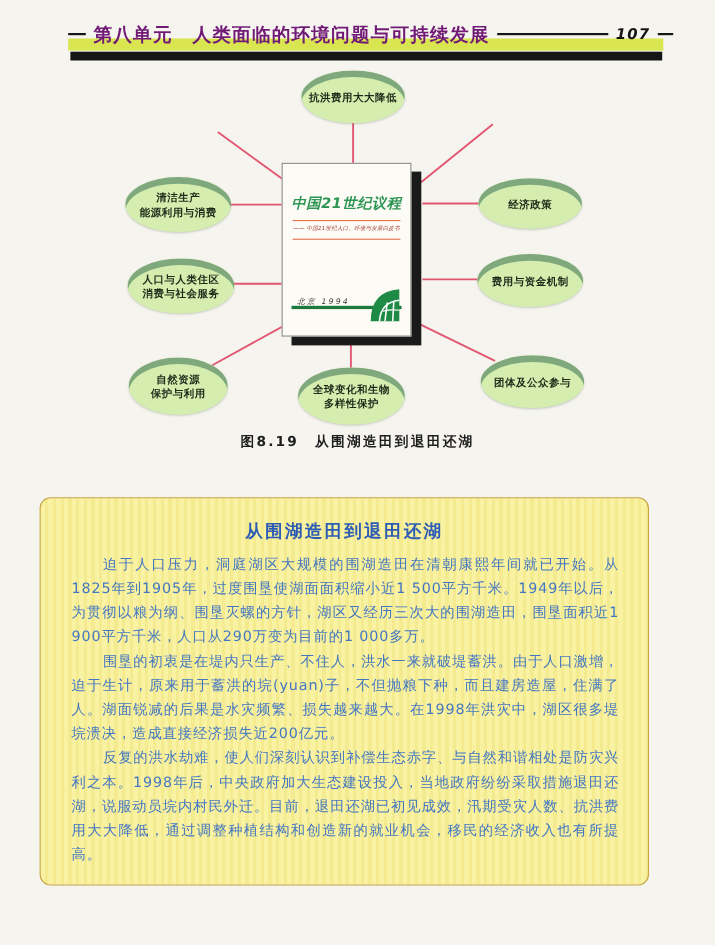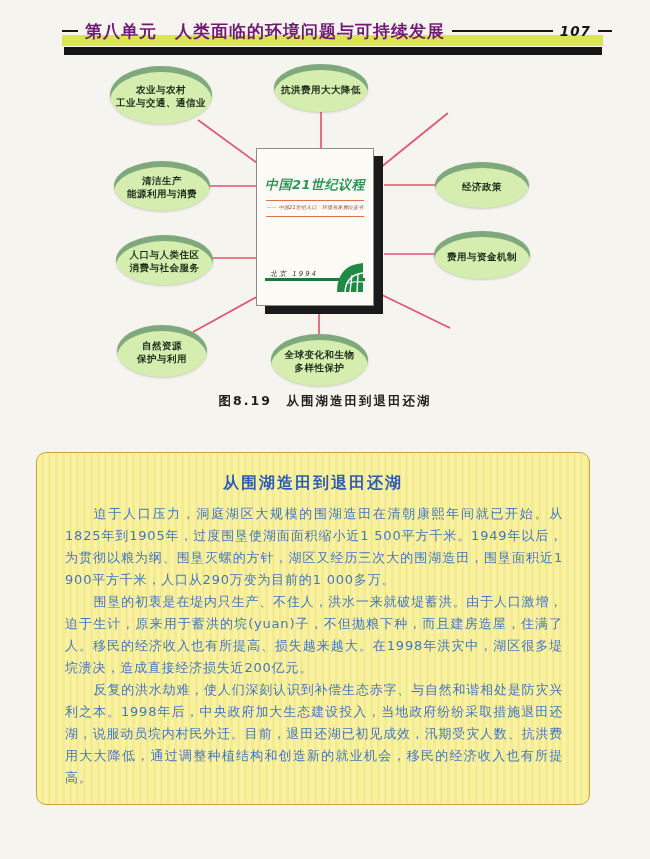--- a/index.html
+++ b/index.html
@@ -98,24 +98,20 @@
         <line x1="206" y1="130" x2="260" y2="130"></line>
         <line x1="438" y1="129" x2="384" y2="129"></line>
         <line x1="208" y1="202" x2="260" y2="202"></line>
         <line x1="436" y1="198" x2="384" y2="198"></line>
         <line x1="193" y1="276" x2="262" y2="238"></line>
         <line x1="319" y1="282" x2="319" y2="254"></line>
         <line x1="450" y1="272" x2="380" y2="238"></line>
       </g>
     </svg>
 
-    <div class="node" style="left:110px; top:10px;  width:102px; height:58px;">
-        <span>农业与农村
-工业与交通、通信业</span>
-      </div>
     <div class="node" style="left:114px; top:105px; width:96px;  height:50px;">
         <span>清洁生产
 能源利用与消费</span>
       </div>
     <div class="node" style="left:116px; top:179px; width:97px;  height:50px;">
         <span>人口与人类住区
 消费与社会服务</span>
       </div>
     <div class="node" style="left:117px; top:269px; width:90px;  height:52px;">
         <span>自然资源
@@ -126,20 +122,23 @@
       </div>
     <div class="node" style="left:271px; top:278px; width:97px;  height:52px;">
         <span>全球变化和生物
 多样性保护</span>
       </div>
     <div class="node" style="left:435px; top:106px; width:94px;  height:46px;">
         <span>经济政策</span>
       </div>
     <div class="node" style="left:434px; top:175px; width:96px;  height:48px;">
         <span>费用与资金机制</span>
+      </div>
+    <div class="node" style="left:437px; top:267px; width:94px;  height:48px;">
+        <span>团体及公众参与</span>
       </div>
 
     <div class="book">
       <div class="book-cover">
         <div class="book-title">中国21世纪议程</div>
         <div class="book-rule"></div>
         <div class="book-sub">—— 中国21世纪人口、环境与发展白皮书</div>
         <div class="book-rule"></div>
         <div class="book-imprint">北京 1994</div>
         <div class="book-greenline"></div>
@@ -153,18 +152,18 @@
       </div>
     </div>
   </div>
 
   <div class="caption">图8.19　从围湖造田到退田还湖</div>
 
   <div class="infobox">
     <div class="infobox-title">从围湖造田到退田还湖</div>
     <div class="infobox-body">
       <p>迫于人口压力，洞庭湖区大规模的围湖造田在清朝康熙年间就已开始。从1825年到1905年，过度围垦使湖面面积缩小近1 500平方千米。1949年以后，为贯彻以粮为纲、围垦灭螺的方针，湖区又经历三次大的围湖造田，围垦面积近1 900平方千米，人口从290万变为目前的1 000多万。</p>
-      <p>围垦的初衷是在堤内只生产、不住人，洪水一来就破堤蓄洪。由于人口激增，迫于生计，原来用于蓄洪的垸(yuan)子，不但抛粮下种，而且建房造屋，住满了人。移民的经济收入也有所提高、损失越来越大。在1998年洪灾中，湖区很多堤垸溃决，造成直接经济损失近200亿元。</p>
+      <p>围垦的初衷是在堤内只生产、不住人，洪水一来就破堤蓄洪。由于人口激增，迫于生计，原来用于蓄洪的垸(yuan)子，不但抛粮下种，而且建房造屋，住满了人。湖面锐减的后果是水灾频繁、损失越来越大。在1998年洪灾中，湖区很多堤垸溃决，造成直接经济损失近200亿元。</p>
       <p>反复的洪水劫难，使人们深刻认识到补偿生态赤字、与自然和谐相处是防灾兴利之本。1998年后，中央政府加大生态建设投入，当地政府纷纷采取措施退田还湖，说服动员垸内村民外迁。目前，退田还湖已初见成效，汛期受灾人数、抗洪费用大大降低，通过调整种植结构和创造新的就业机会，移民的经济收入也有所提高。</p>
     </div>
   </div>
 
 </div>
 
 </body></html>

